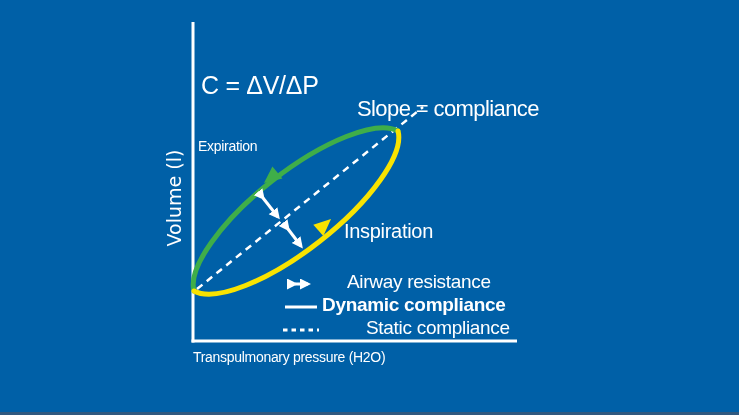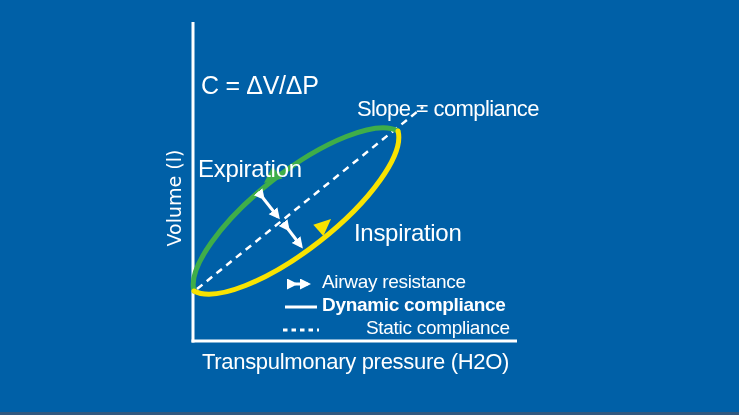--- a/index.html
+++ b/index.html
@@ -6,27 +6,27 @@
   body{
     width:739px;height:415px;overflow:hidden;
     background:#0060a7;
     font-family:"Liberation Sans",sans-serif;
   }
   .stage{position:relative;width:643px;height:415px;background:#0060a7;}
   .stage svg{position:absolute;left:0;top:0;}
   .txt{position:absolute;color:#ffffff;white-space:nowrap;line-height:1.1;}
   .formula{left:201px;top:72px;font-size:25px;letter-spacing:-0.3px;}
   .slope{left:357px;top:72px;font-size:22px;letter-spacing:-0.6px;margin-top:25px;}
-  .expiration{left:198px;top:156px;font-size:24px;letter-spacing:-0.3px;}
-  .inspiration{left:354px;top:220px;font-size:24px;letter-spacing:-0.3px;}
+  .expiration{left:198px;top:139px;font-size:14px;letter-spacing:-0.3px;}
+  .inspiration{left:344px;top:220px;font-size:20px;letter-spacing:-0.3px;}
   .legend-label{left:322px;font-size:19px;letter-spacing:-0.3px;}
-  .l1{top:272px;}
+  .l1{top:272px;margin-left:25px;}
   .l2{top:295px;font-weight:bold;}
   .l3{top:318px;margin-left:44px;}
-  .xlabel{left:193px;top:350px;width:325px;text-align:center;font-size:22px;letter-spacing:-0.3px;}
+  .xlabel{left:193px;top:350px;width:325px;font-size:14px;letter-spacing:-0.3px;}
   .ylabel{
     left:174px;top:198px;font-size:19px;
     font-family:"DejaVu Sans",sans-serif;
     transform:translate(-50%,-50%) rotate(-90deg);
   }
   .bottom-edge{position:absolute;left:0;bottom:0;width:739px;height:3px;background:#30597f;}
 </style>
 </head>
 <body>
 

